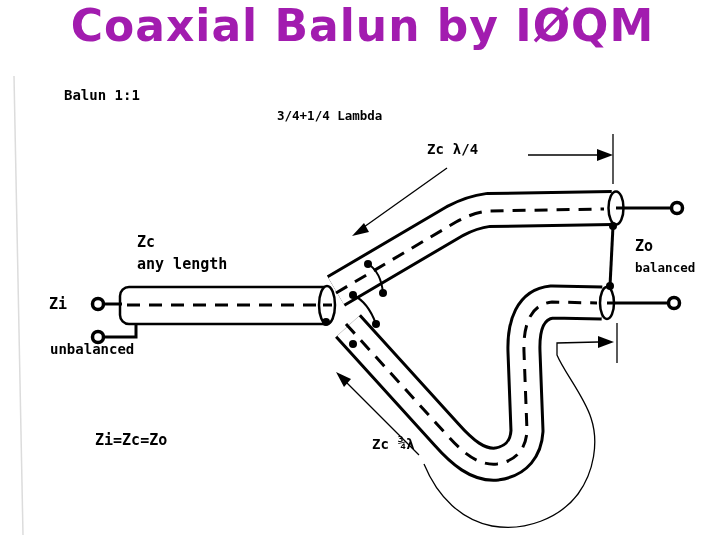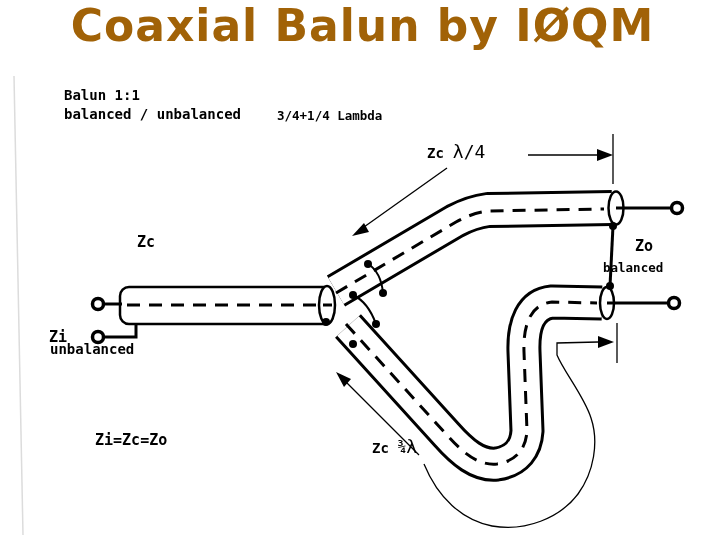--- a/index.html
+++ b/index.html
@@ -1,29 +1,29 @@
 <!DOCTYPE html>
 <html><head>
 <meta charset="utf-8">
 <style>
   html,body{margin:0;padding:0;background:#ffffff;}
   body{width:725px;height:540px;overflow:hidden;position:relative;
        font-family:"DejaVu Sans",sans-serif;}
   .slide{position:absolute;inset:0;background:#fff;}
   .title{position:absolute;top:0px;left:0;width:725px;text-align:center;
          font-family:"DejaVu Sans",sans-serif;font-weight:700;
-         font-size:44px;letter-spacing:1px;color:#a16207;}
+         font-size:44px;letter-spacing:1px;color:#a21caf;}
   svg{position:absolute;top:0;left:0;}
   .mono{position:absolute;white-space:nowrap;color:#000;
         font-family:"DejaVu Sans Mono","Liberation Mono",monospace;
         font-weight:700;}
   .fs15{font-size:15px;}
   .fs14{font-size:14px;}
   .fs13{font-size:12.5px;}
-  .lam{font-size:18px;font-weight:400;}
+  .lam{font-size:14px;font-weight:700;}
   .frac{font-size:14px;position:relative;top:-2px;}
   .gap{display:inline-block;width:9px;}
 </style>
 </head>
 <body>
 
 <div class="slide">
 
   <div class="title">Coaxial Balun by IØQM</div>
 
@@ -104,30 +104,30 @@
     <g stroke="#000" stroke-width="1.3" fill="none">
       <path d="M 342,378 L 419,455"></path>
       <polygon points="336,372 351,379 344,387" fill="#000" stroke="none"></polygon>
       <path d="M 424,464 C 438,498 462,520 492,526 C 525,532 560,518 578,494 C 594,472 599,442 591,418 C 584,396 564,372 557,355 L 557,343 L 598,342"></path>
       <polygon points="614,342 598,336 598,348" fill="#000" stroke="none"></polygon>
       <path d="M 617,323 L 617,363"></path>
     </g>
   </svg>
 
   <div class="mono fs14" style="left:64px;top:87px;">Balun 1:1</div>
-  <div class="mono fs14" style="left:64px;top:106px;">balanced / unbalanced</div>
   <div class="mono fs13" style="left:277px;top:108px;">3/4+1/4 Lambda</div>
 
   <div class="mono fs15" style="left:137px;top:233px;">Zc</div>
+  <div class="mono fs15" style="left:137px;top:255px;">any length</div>
 
-  <div class="mono fs15" style="left:49px;top:328px;">Zi</div>
+  <div class="mono fs15" style="left:49px;top:295px;">Zi</div>
   <div class="mono fs14" style="left:42px;top:341px;margin-left:8px;">unbalanced</div>
 
   <div class="mono fs15" style="left:635px;top:237px;">Zo</div>
-  <div class="mono fs13" style="left:603px;top:260px;">balanced</div>
+  <div class="mono fs13" style="left:635px;top:260px;">balanced</div>
 
   <div class="mono fs15" style="left:95px;top:431px;">Zi=Zc=Zo</div>
 
   <div class="mono fs14" style="left:427px;top:141px;">
     <span>Zc</span><span class="gap"></span><span class="lam">λ/4</span>
   </div>
 
   <div class="mono fs14" style="left:372px;top:436px;">
     <span>Zc</span><span class="gap"></span><span class="frac">¾</span><span class="lam">λ</span>
   </div>

